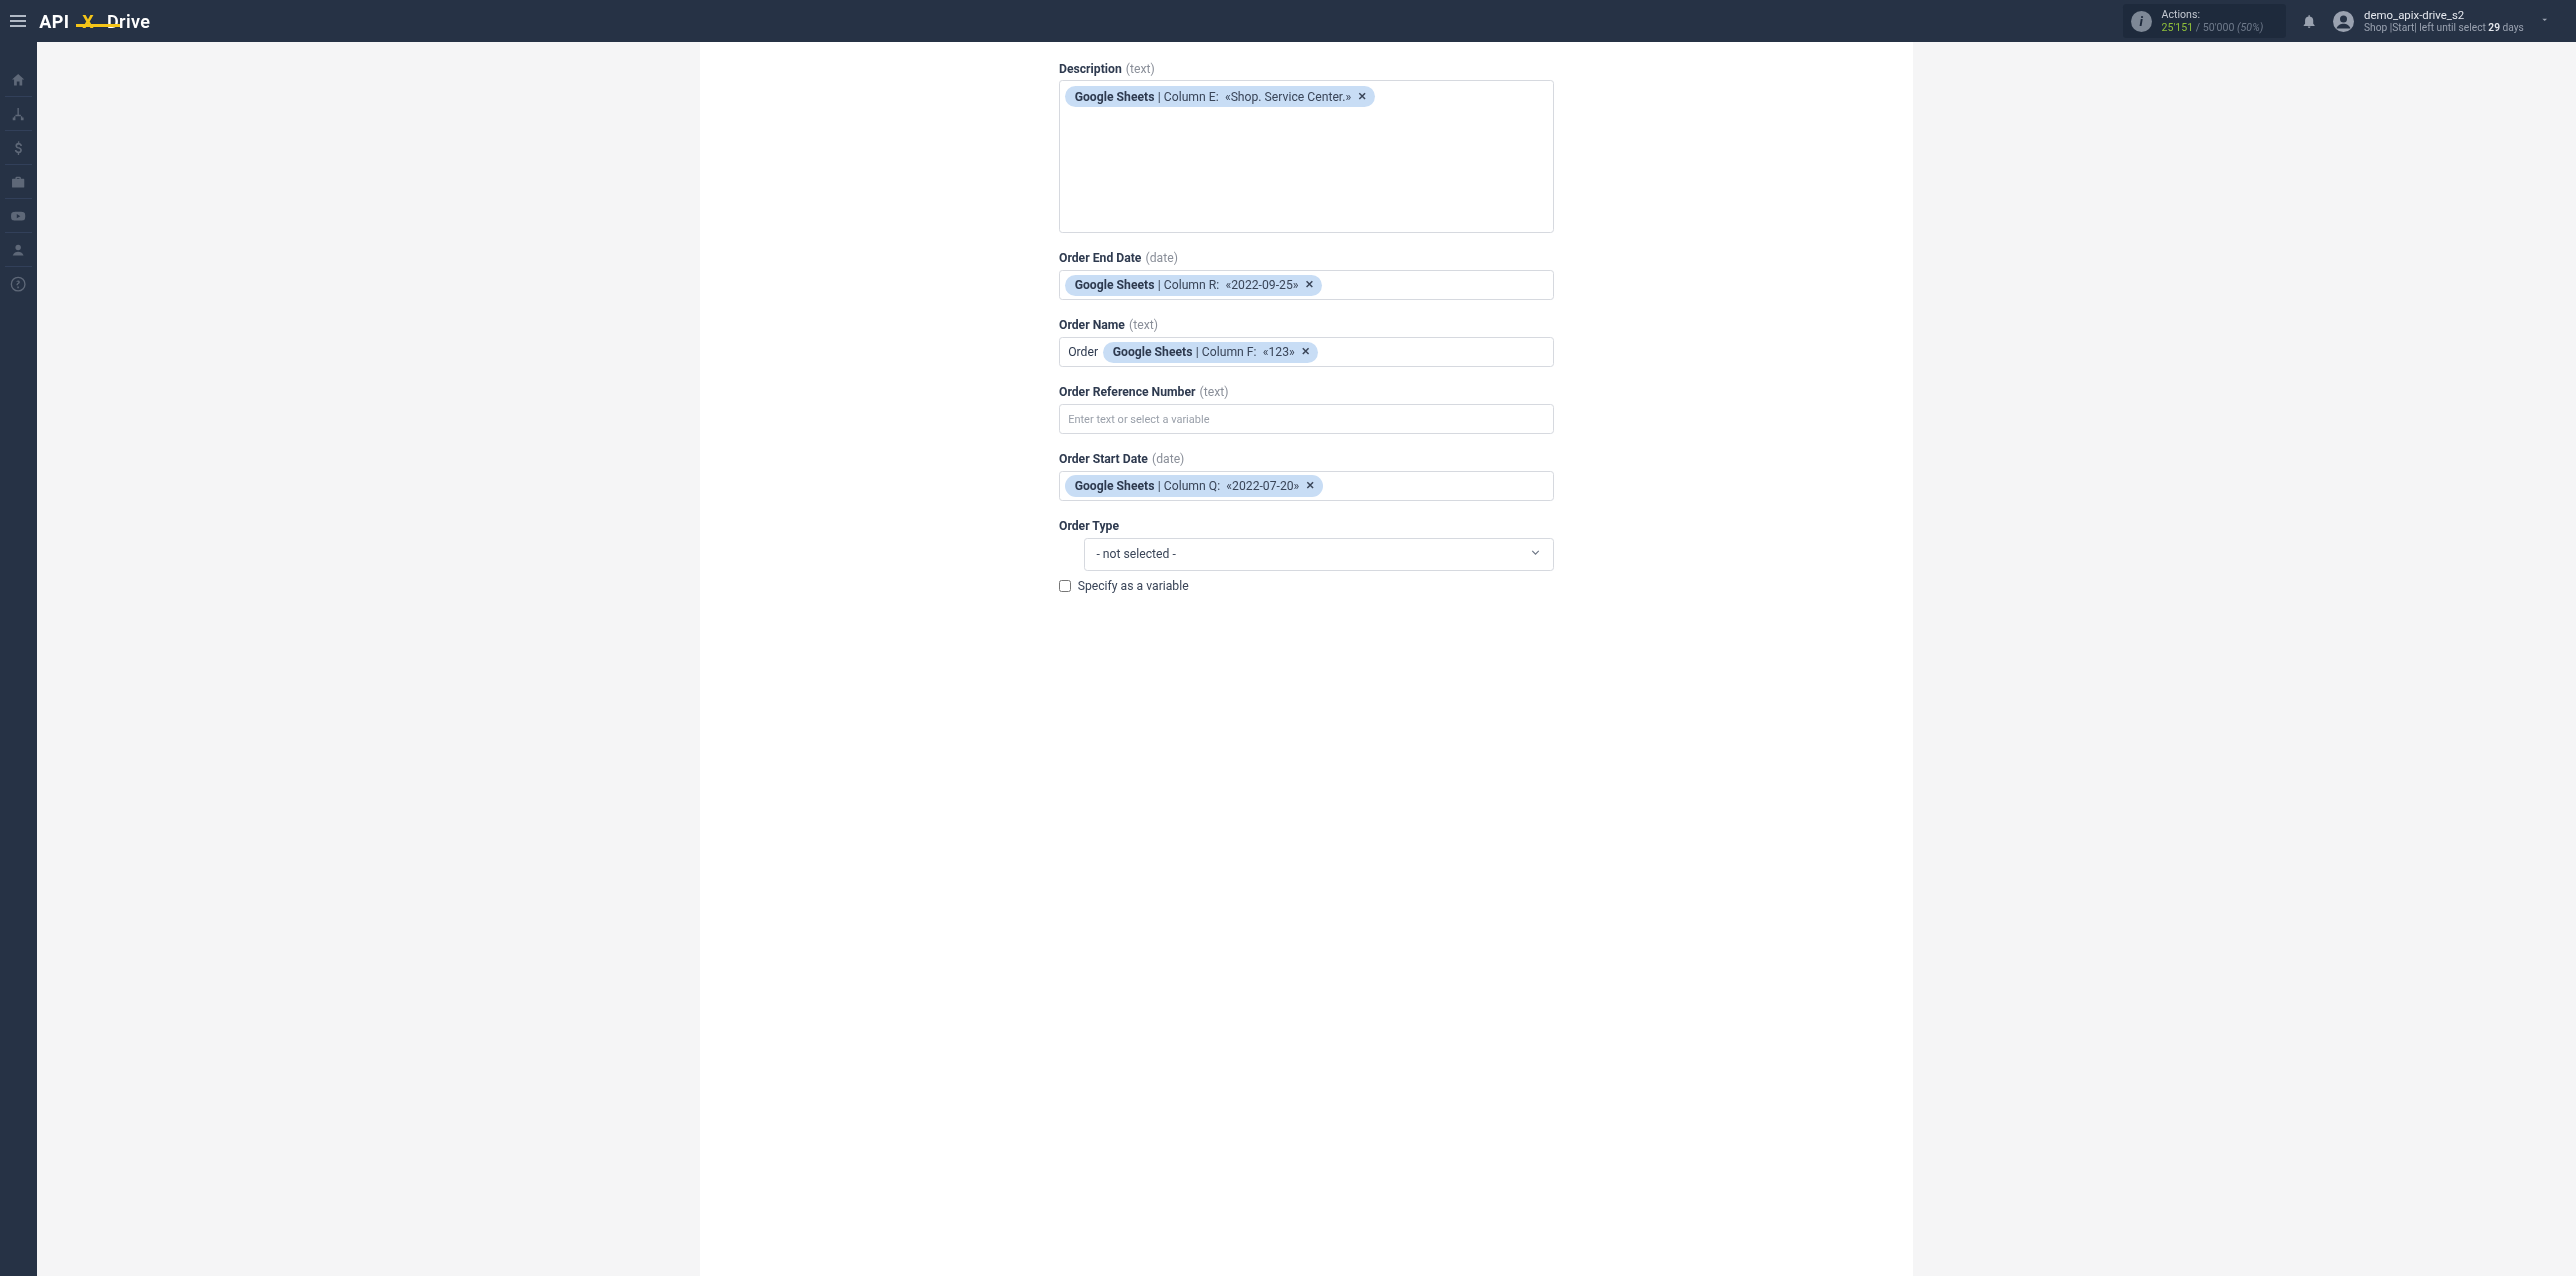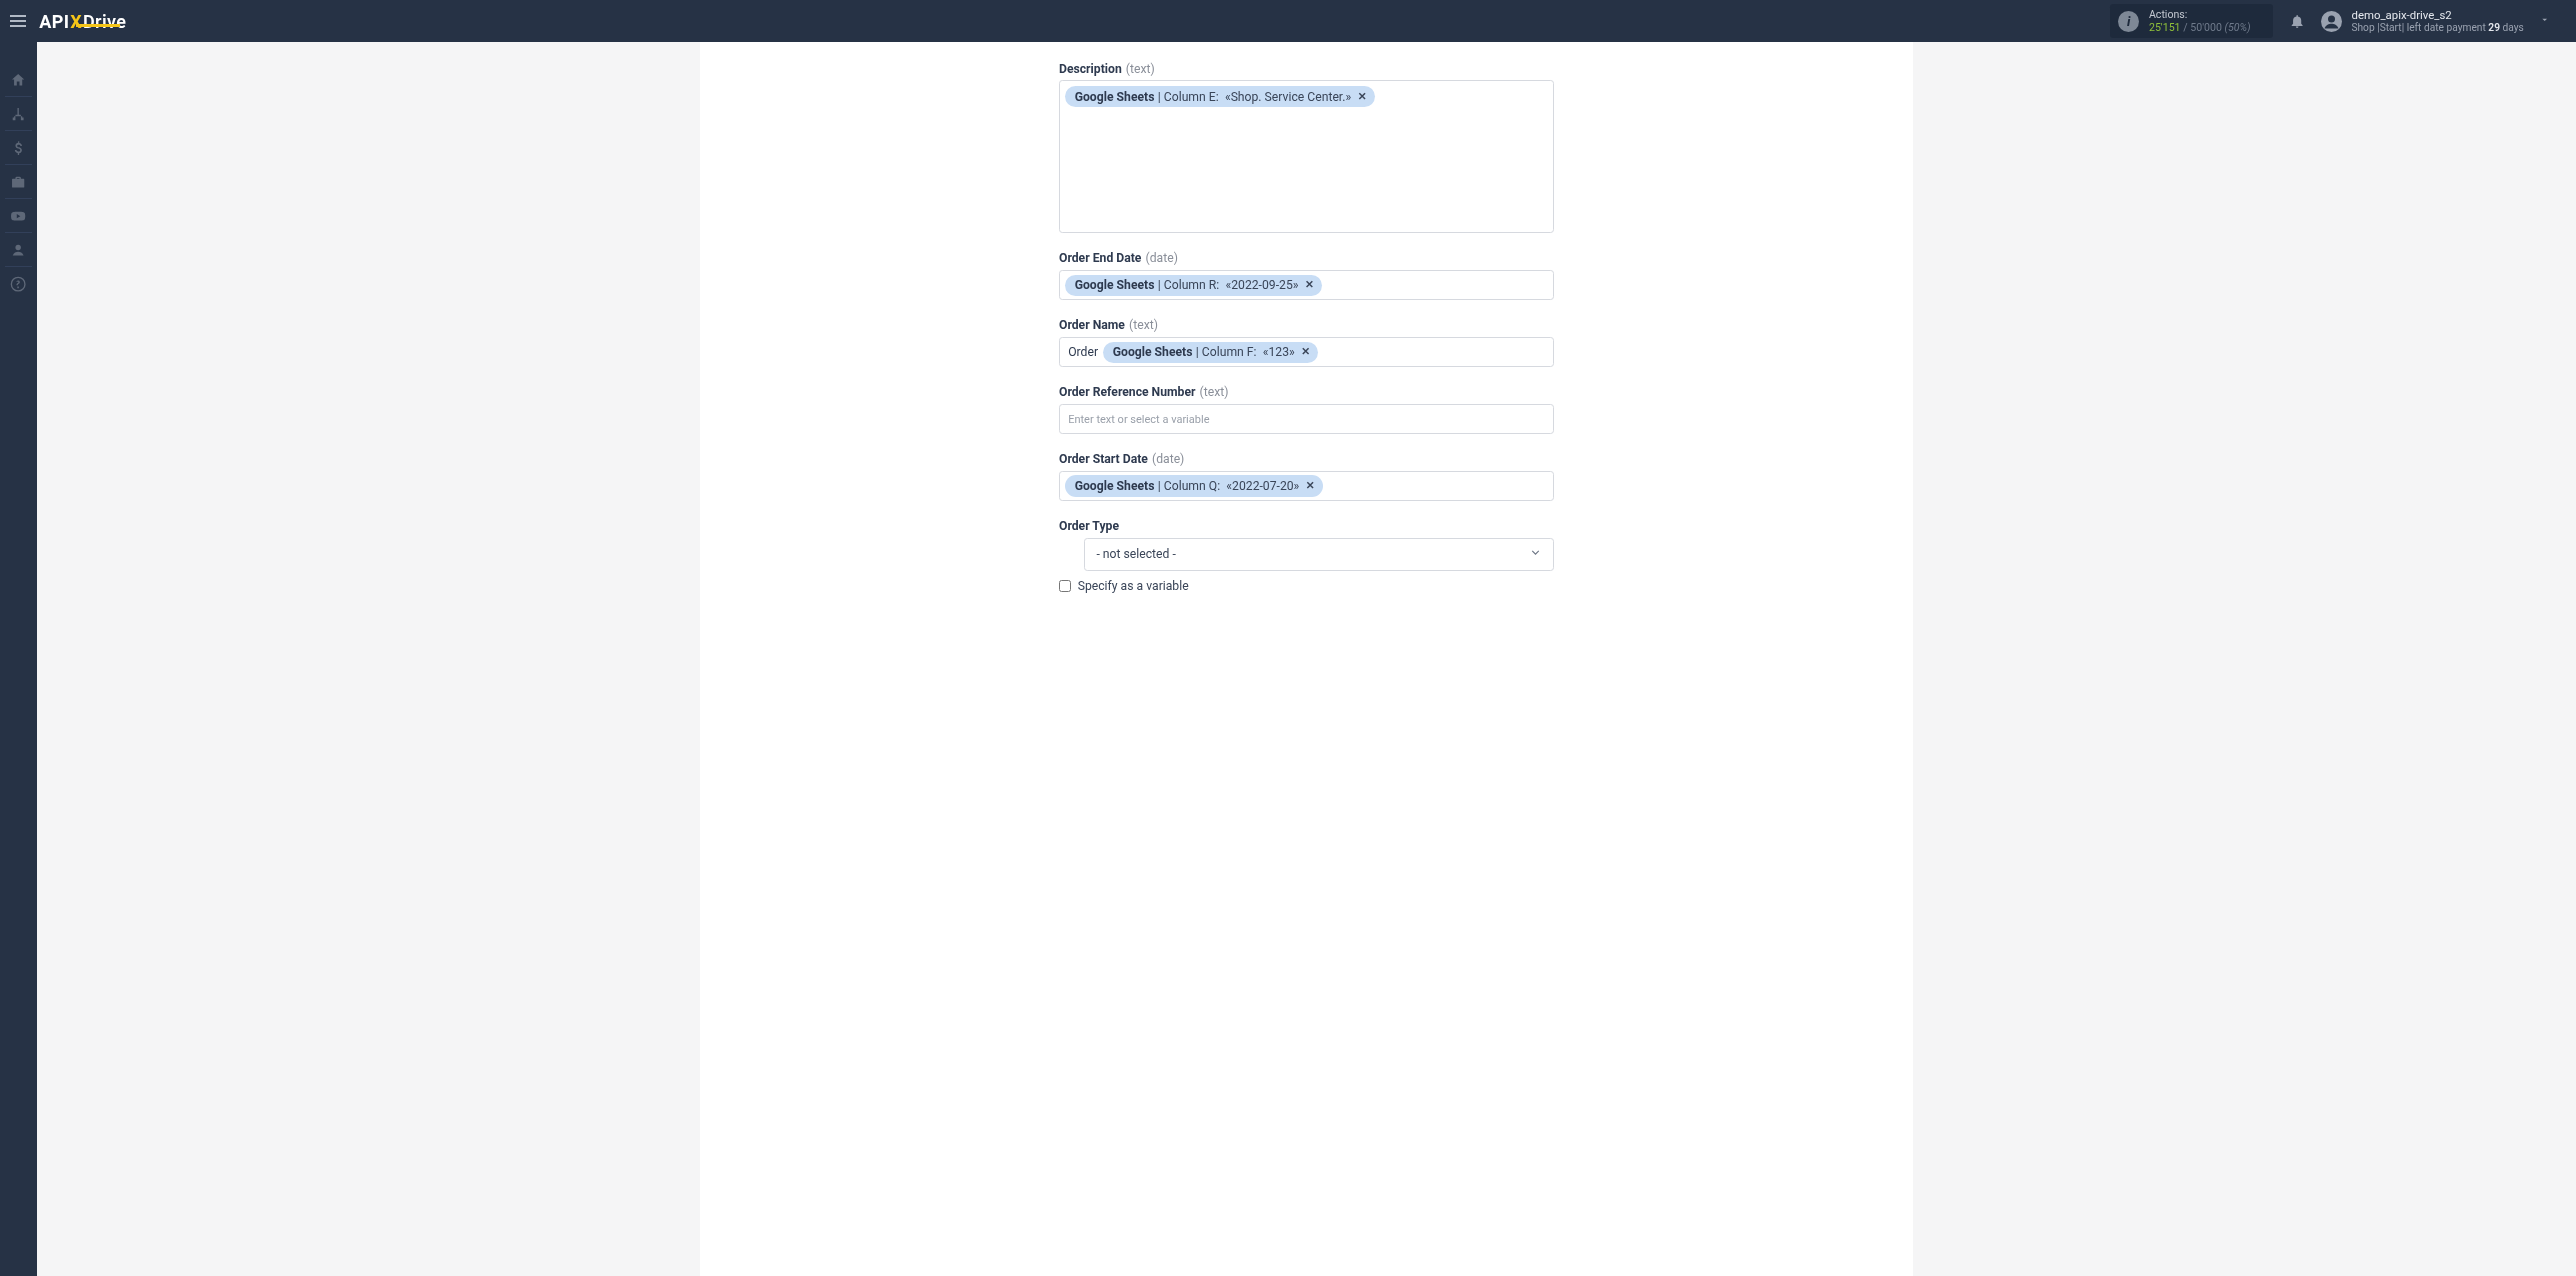--- a/index.html
+++ b/index.html
@@ -5,21 +5,21 @@
   * { box-sizing: border-box; margin: 0; padding: 0; }
   html, body { height: 100%; font-family: -apple-system, BlinkMacSystemFont, "Segoe UI", Roboto, Arial, sans-serif; font-size: 11.4px; color: #3a4558; background: #f5f5f6; }
   
   .topbar {
     position: fixed; top: 0; left: 0; right: 0; height: 42px;
     background: #263245; display: flex; align-items: center; z-index: 100;
     padding: 0 9.8px 0 6.5px; gap: 9.8px;
   }
   .hamburger { width: 23px; height: 23px; display: flex; flex-direction: column; justify-content: center; gap: 3.3px; cursor: pointer; padding-left: 3.3px; }
   .hamburger span { display: block; height: 1.6px; background: #b1b9c5; width: 16.3px; }
-  .brand { display: flex; align-items: center; gap: 0; font-weight: 700; font-size: 18px; color: #fff; letter-spacing: 0.4px; user-select: none; }
+  .brand { display: flex; align-items: center; gap: 12px; font-weight: 700; font-size: 18px; color: #fff; letter-spacing: 0.4px; user-select: none; }
   .brand .api { color: #fff; }
   .brand .x { color: #f5c518; position: relative; display: inline-block; padding: 0 0.8px; }
   .brand .x::before { content: ""; position: absolute; left: -0.8px; right: -0.8px; top: -1.6px; height: 3.3px; background: #f5c518; transform: skewX(-10deg); display:none;}
   .brand .drive { color: #fff; font-weight: 600; }
   .brand-underline { height: 2.4px; background: #f5c518; width: 44px; position: absolute; bottom: 4.9px; left: 37px; }
   .brand-wrap { position: relative; display: flex; align-items: center; }
   
   .topbar-spacer { flex: 1; }
   
   .actions-box {
@@ -156,21 +156,21 @@
           <circle cx="12" cy="12" r="11" fill="#9aa2b0"></circle>
           <circle cx="12" cy="9" r="4" fill="#263245"></circle>
           <path d="M4 20c1.4-4 5-5.5 8-5.5s6.6 1.5 8 5.5" fill="#263245"></path>
         </svg>
     </span>
     <div class="user-text">
       <div class="user-name">demo_apix-drive_s2</div>
       <div class="plan-line">
         <span>Shop</span>
         <span> |</span><span>Start</span><span>| </span>
-        <span>left date payment</span>
+        <span>left until select</span>
         <span class="days"> <span>29</span> </span>
         <span>days</span>
       </div>
     </div>
     <span class="chev-down">
       <svg width="11.4" height="11.4" viewBox="0 0 24 24" fill="currentColor">
           <path d="M7 10l5 5 5-5z"></path>
         </svg>
     </span>
   </div>

